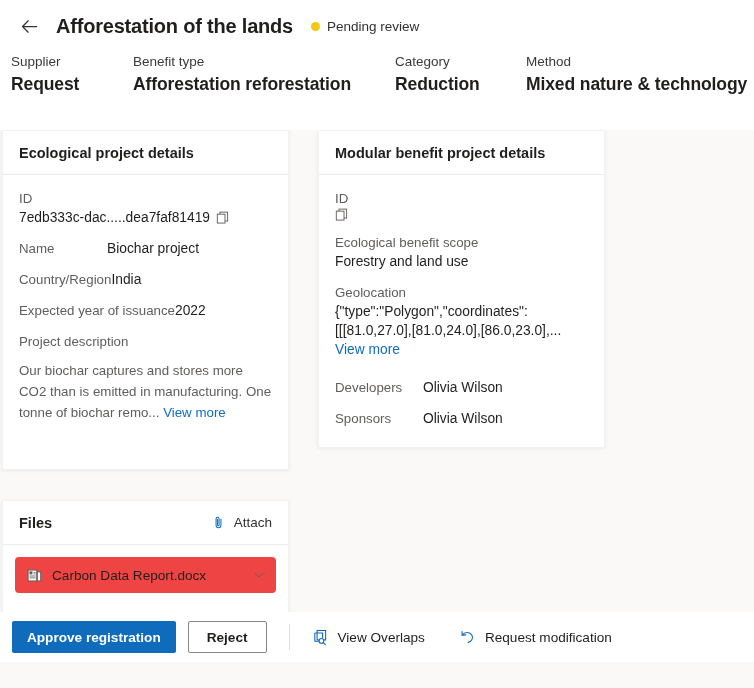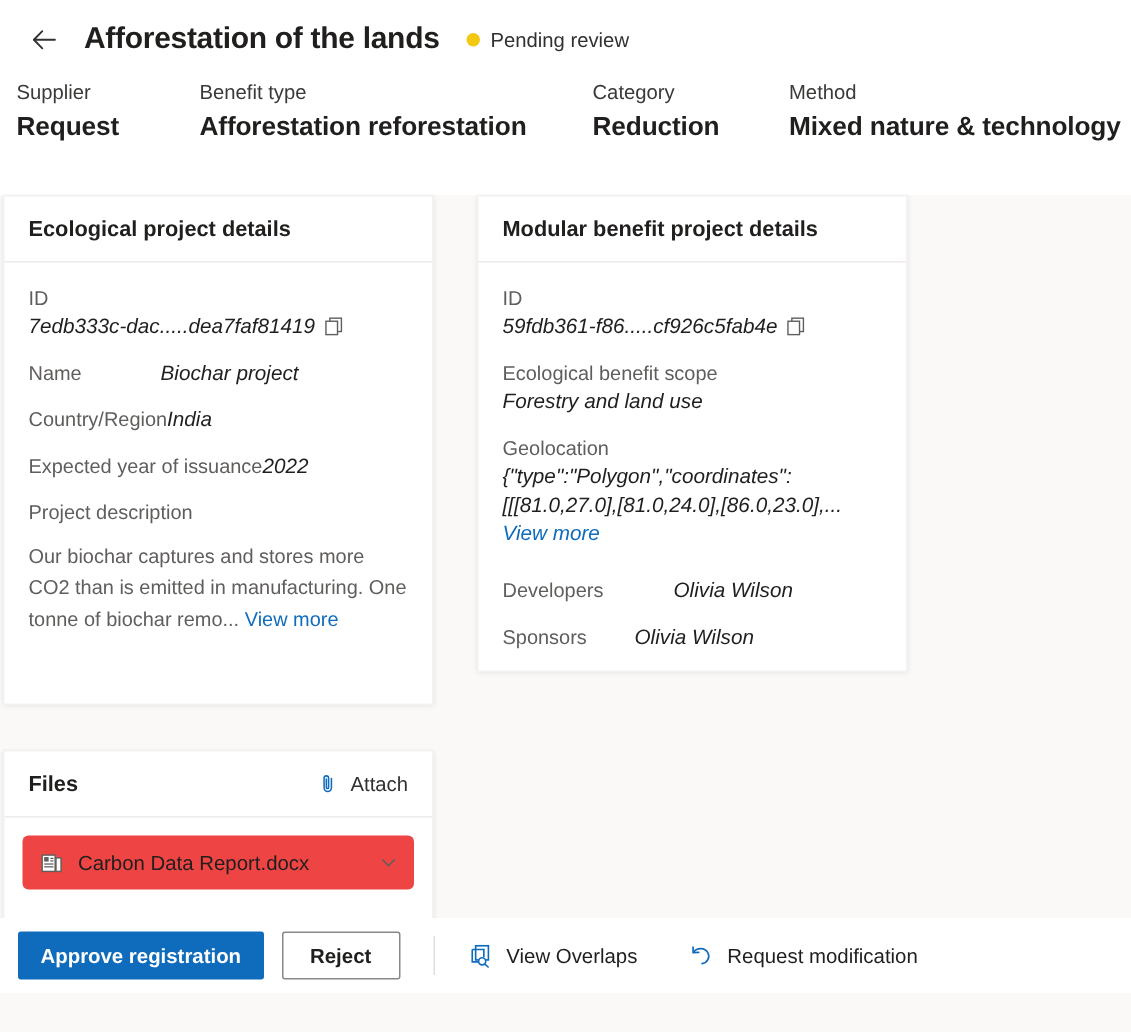--- a/index.html
+++ b/index.html
@@ -67,21 +67,21 @@
   .card-body { padding: 14px 16px 16px 16px; }
 
   #card-eco  { left: 2px;   top: 130px; width: 287px; height: 340px; }
   #card-mod  { left: 318px; top: 130px; width: 287px; height: 318px; }
   #card-files{ left: 2px;   top: 500px; width: 287px; height: 122px; }
 
   
   .field { margin-bottom: 12px; }
   .field:last-child { margin-bottom: 0; }
   .f-label { font-size: 13.3px; color: #605e5c; line-height: 19px; }
-  .f-value { font-size: 13.8px; color: #201f1e; line-height: 19px; font-style: italic; }
+  .f-value { font-size: 13.8px; color: #201f1e; line-height: 19px; }
   .f-inline { display: flex; align-items: flex-start; }
   .f-inline .f-label { min-width: 88px; flex: 0 0 auto; }
   .f-stack .f-value { display: flex; align-items: center; gap: 6px; }
   .desc { font-size: 13.3px; color: #605e5c; line-height: 21px; }
   .link { color: #0f6cbd; cursor: pointer; }
   .mono-val { font-size: 13.8px; color: #201f1e; line-height: 19px; }
 
   .copy-icon { display: inline-flex; flex: 0 0 auto; color: #605e5c; }
 
   
@@ -211,42 +211,41 @@
 
   <div class="card" id="card-mod">
     <div class="card-header">
       <div class="card-title">Modular benefit project details</div>
     </div>
     <div class="card-body">
 
       <div class="field f-stack">
         <div class="f-label">ID</div>
         <div class="f-value">
-          <span class="mono-val">59fdb361-f86.....cf926c5fab4e</span>
           <span class="copy-icon">
             <svg width="13" height="13" viewBox="0 0 14 14" fill="none">
               <rect x="4.2" y="1.2" width="8.3" height="9.6" stroke="#605e5c" stroke-width="1" fill="#fff"></rect>
               <rect x="1.4" y="3.4" width="8.3" height="9.6" stroke="#605e5c" stroke-width="1" fill="#fff"></rect>
             </svg>
           </span>
         </div>
       </div>
 
       <div class="field">
         <div class="f-label">Ecological benefit scope</div>
         <div class="f-value">Forestry and land use</div>
       </div>
 
       <div class="field">
         <div class="f-label">Geolocation</div>
         <div class="f-value">{"type":"Polygon","coordinates": [[[81.0,27.0],[81.0,24.0],[86.0,23.0],...</div>
         <div class="f-value link">View more</div>
       </div>
 
-      <div class="field f-inline" style="margin-top:19px;gap:26px;">
+      <div class="field f-inline" style="margin-top:19px;">
         <span class="f-label">Developers</span>
         <span class="f-value">Olivia Wilson</span>
       </div>
 
       <div class="field f-inline">
         <span class="f-label">Sponsors</span>
         <span class="f-value">Olivia Wilson</span>
       </div>
 
     </div>

